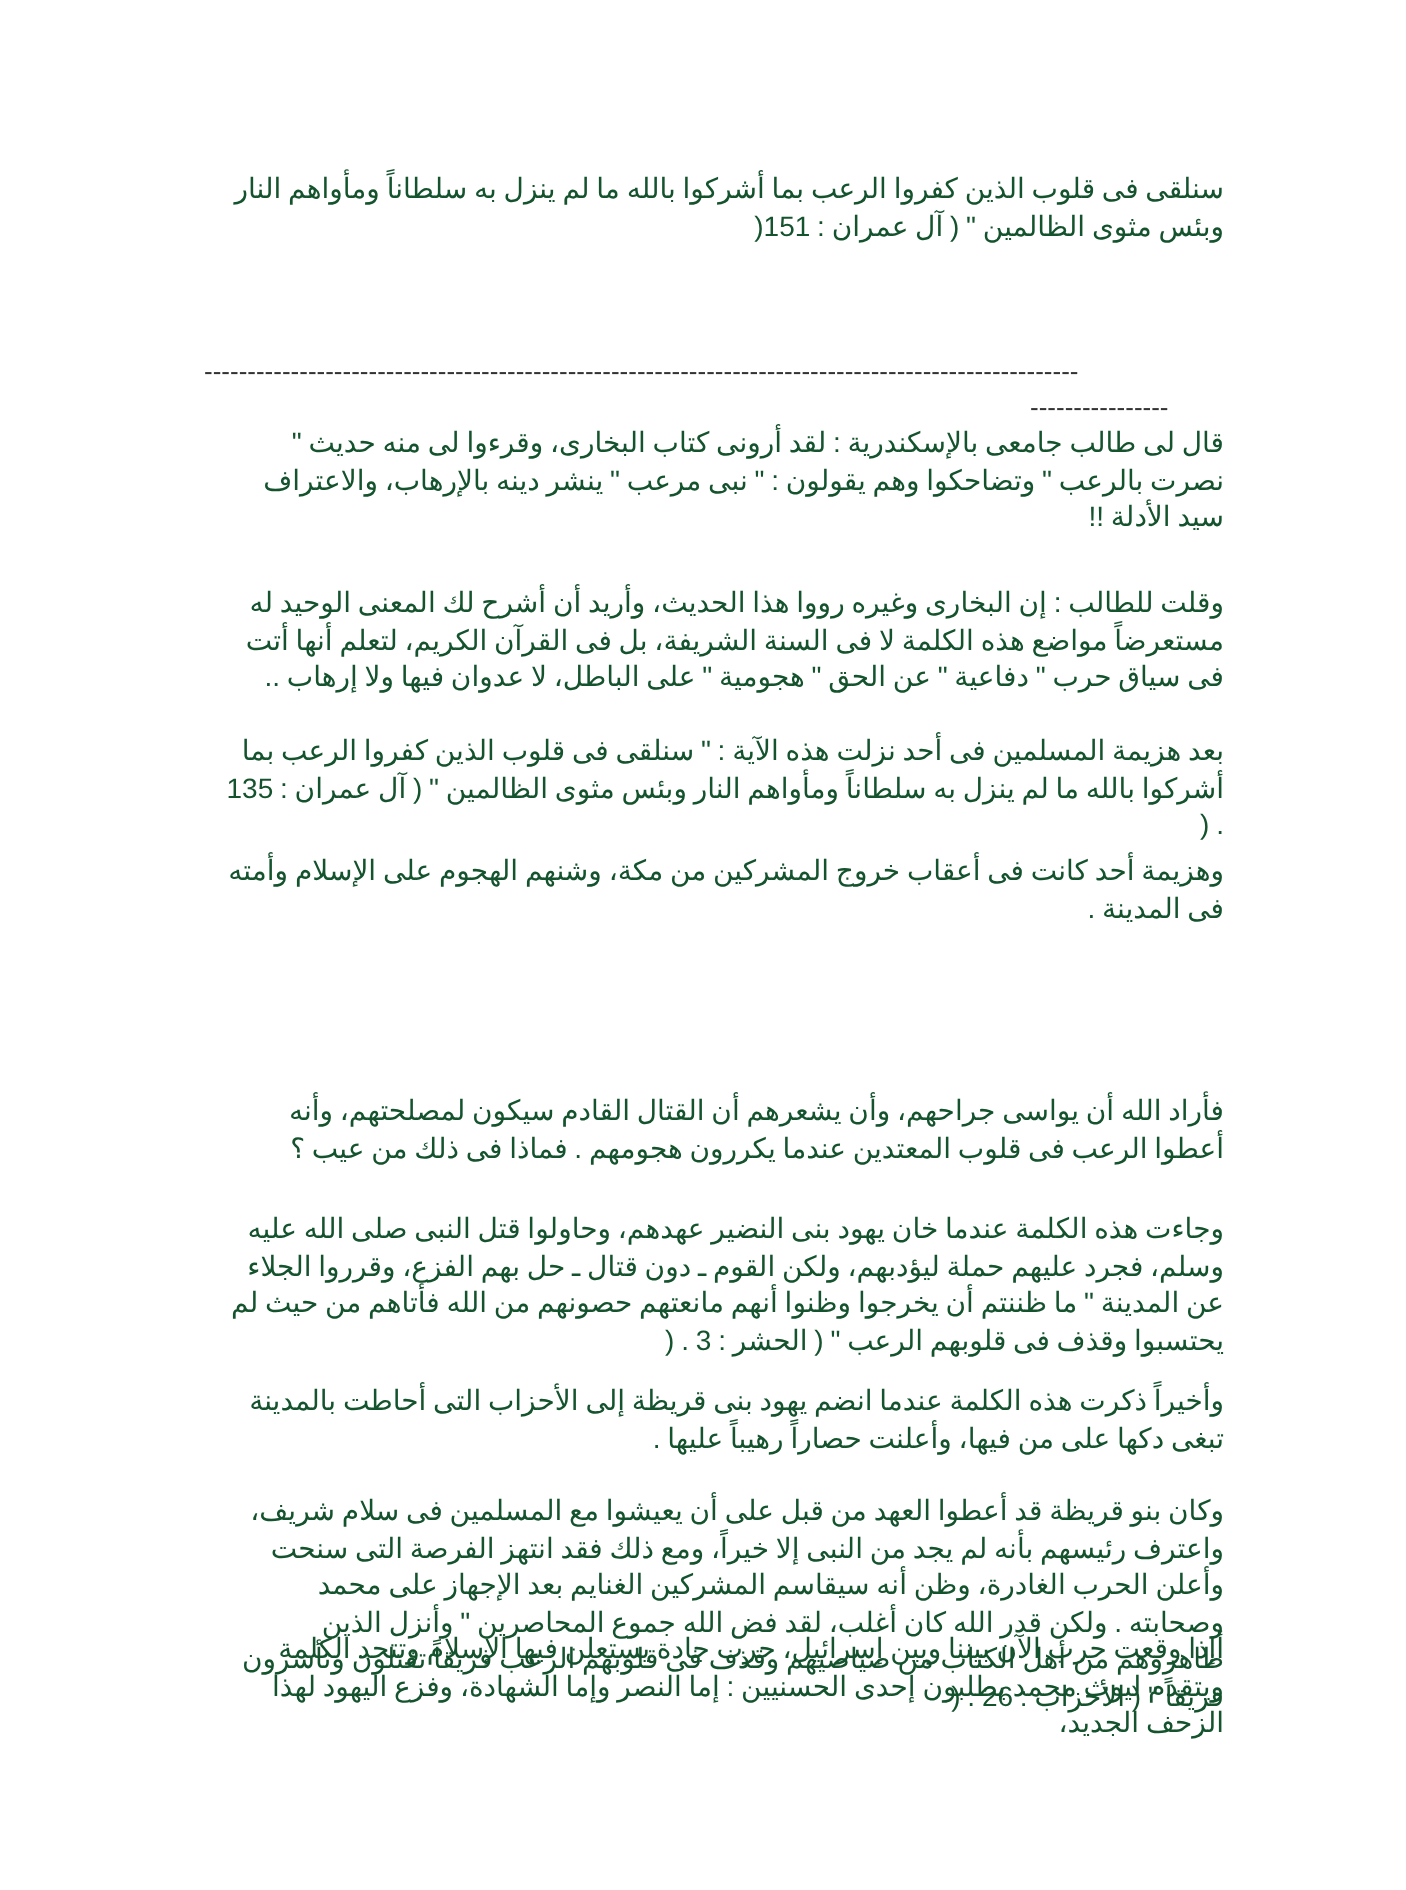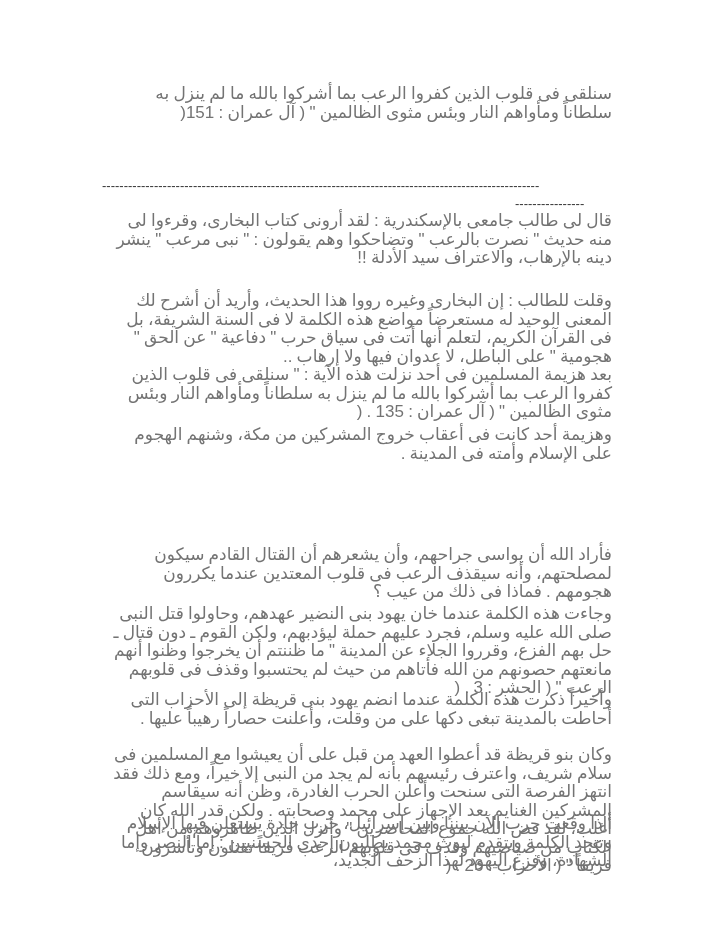--- a/index.html
+++ b/index.html
@@ -11,23 +11,23 @@
     width: 520px;
     height: 945px;
   }
   .para {
     position: absolute;
     right: 8px;
     width: 500px;
     direction: rtl;
     text-align: right;
     font-family: "Liberation Sans", "DejaVu Sans", sans-serif;
-    font-size: 17px;
+    font-size: 14px;
     line-height: 18.5px;
-    color: #737373;
+    color: #14532d;
     margin: 0;
     word-spacing: -0.5px;
   }
   .sep {
     position: absolute;
     font-family: "Liberation Sans", "DejaVu Sans", sans-serif;
     font-size: 13px;
     line-height: 16px;
     color: #333333;
     letter-spacing: 0px;
@@ -43,18 +43,18 @@
 <div class="page">
   <p class="para" style="top:85px;">سنلقى فى قلوب الذين كفروا الرعب بما أشركوا بالله ما لم ينزل به سلطاناً ومأواهم النار وبئس مثوى الظالمين " ( آل عمران : 151(</p>
 
   <div class="sep sep1">-----------------------------------------------------------------------------------------------------</div>
   <div class="sep sep2">----------------</div>
 
   <p class="para" style="top:292px;">وقلت للطالب : إن البخارى وغيره رووا هذا الحديث، وأريد أن أشرح لك المعنى الوحيد له مستعرضاً مواضع هذه الكلمة لا فى السنة الشريفة، بل فى القرآن الكريم، لتعلم أنها أتت فى سياق حرب " دفاعية " عن الحق " هجومية " على الباطل، لا عدوان فيها ولا إرهاب ..</p>
   <p class="para" style="top:212px;">قال لى طالب جامعى بالإسكندرية : لقد أرونى كتاب البخارى، وقرءوا لى منه حديث " نصرت بالرعب " وتضاحكوا وهم يقولون : " نبى مرعب " ينشر دينه بالإرهاب، والاعتراف سيد الأدلة !!</p>
   <p class="para" style="top:366px;">بعد هزيمة المسلمين فى أحد نزلت هذه الآية : " سنلقى فى قلوب الذين كفروا الرعب بما أشركوا بالله ما لم ينزل به سلطاناً ومأواهم النار وبئس مثوى الظالمين " ( آل عمران : 135 . (</p>
   <p class="para" style="top:426px;">وهزيمة أحد كانت فى أعقاب خروج المشركين من مكة، وشنهم الهجوم على الإسلام وأمته فى المدينة .</p>
-  <p class="para" style="top:546px;">فأراد الله أن يواسى جراحهم، وأن يشعرهم أن القتال القادم سيكون لمصلحتهم، وأنه سيقذف الرعب فى قلوب المعتدين عندما يكررون هجومهم . فماذا فى ذلك من عيب ؟</p>
+  <p class="para" style="top:546px;">فأراد الله أن يواسى جراحهم، وأن يشعرهم أن القتال القادم سيكون لمصلحتهم، وأنه أعطوا الرعب فى قلوب المعتدين عندما يكررون هجومهم . فماذا فى ذلك من عيب ؟</p>
   <p class="para" style="top:605px;">وجاءت هذه الكلمة عندما خان يهود بنى النضير عهدهم، وحاولوا قتل النبى صلى الله عليه وسلم، فجرد عليهم حملة ليؤدبهم، ولكن القوم ـ دون قتال ـ حل بهم الفزع، وقرروا الجلاء عن المدينة " ما ظننتم أن يخرجوا وظنوا أنهم مانعتهم حصونهم من الله فأتاهم من حيث لم يحتسبوا وقذف فى قلوبهم الرعب " ( الحشر : 3 . (</p>
-  <p class="para" style="top:691px;">وأخيراً ذكرت هذه الكلمة عندما انضم يهود بنى قريظة إلى الأحزاب التى أحاطت بالمدينة تبغى دكها على من وقلت، وأعلنت حصاراً رهيباً عليها .</p>
+  <p class="para" style="top:691px;">وأخيراً ذكرت هذه الكلمة عندما انضم يهود بنى قريظة إلى الأحزاب التى أحاطت بالمدينة تبغى دكها على من فيها، وأعلنت حصاراً رهيباً عليها .</p>
   <p class="para" style="top:746px;">وكان بنو قريظة قد أعطوا العهد من قبل على أن يعيشوا مع المسلمين فى سلام شريف، واعترف رئيسهم بأنه لم يجد من النبى إلا خيراً، ومع ذلك فقد انتهز الفرصة التى سنحت وأعلن الحرب الغادرة، وظن أنه سيقاسم المشركين الغنايم بعد الإجهاز على محمد وصحابته . ولكن قدر الله كان أغلب، لقد فض الله جموع المحاصرين " وأنزل الذين ظاهروهم من أهل الكتاب من صياصيهم وقذف فى قلوبهم الرعب فريقاً تقتلون وتأسرون فريقاً " ( الأحزاب : 26 . (</p>
   <p class="para" style="top:815px;">أإذا وقعت حرب الآن بيننا وبين إسرائيل، حرب جادة يستعلن فيها الإسلام وتتحد الكلمة ويتقدم ليوث محمد يطلبون إحدى الحسنيين : إما النصر وإما الشهادة، وفزع اليهود لهذا الزحف الجديد،</p>
 </div>
 
 </body></html>

